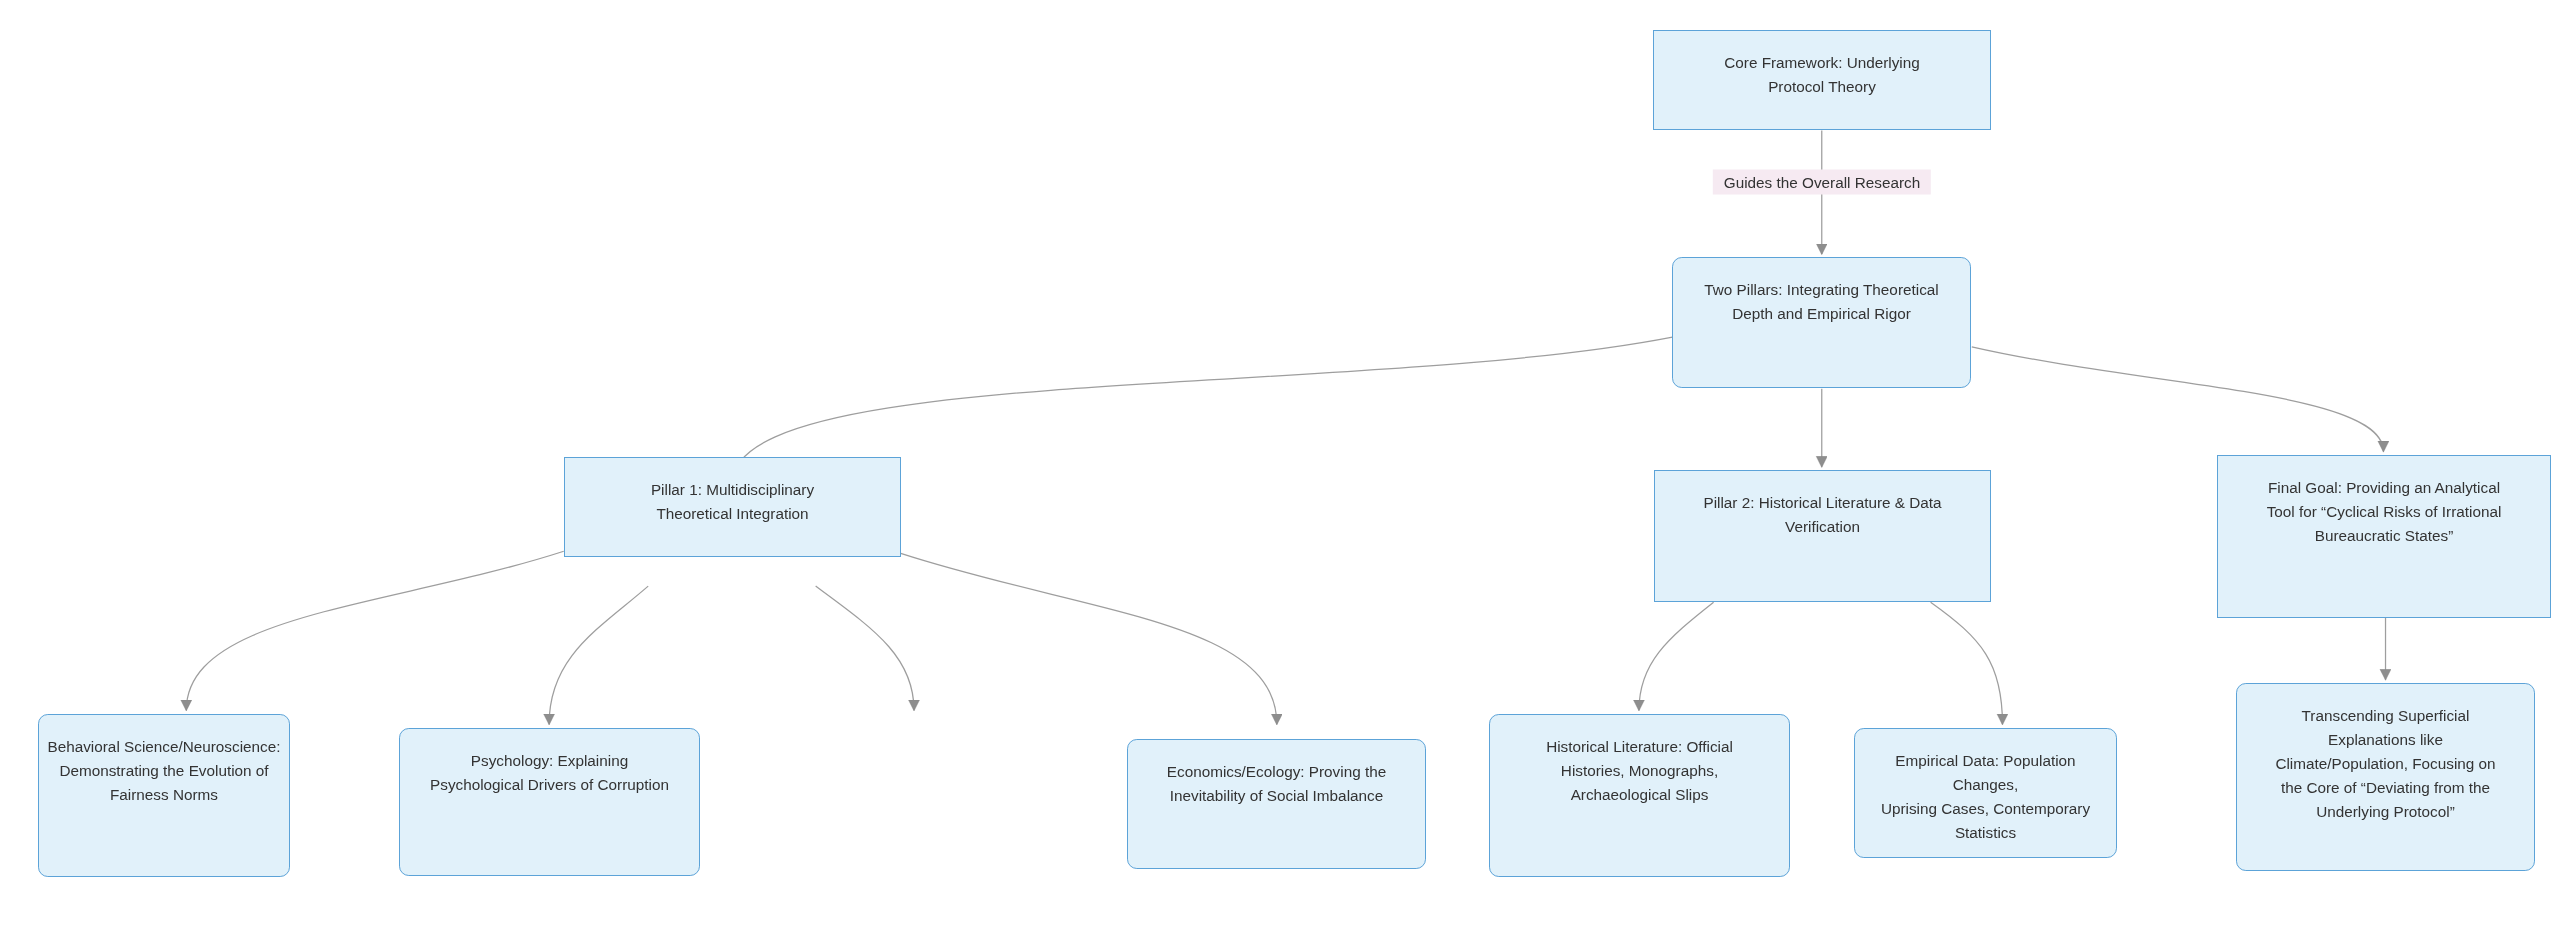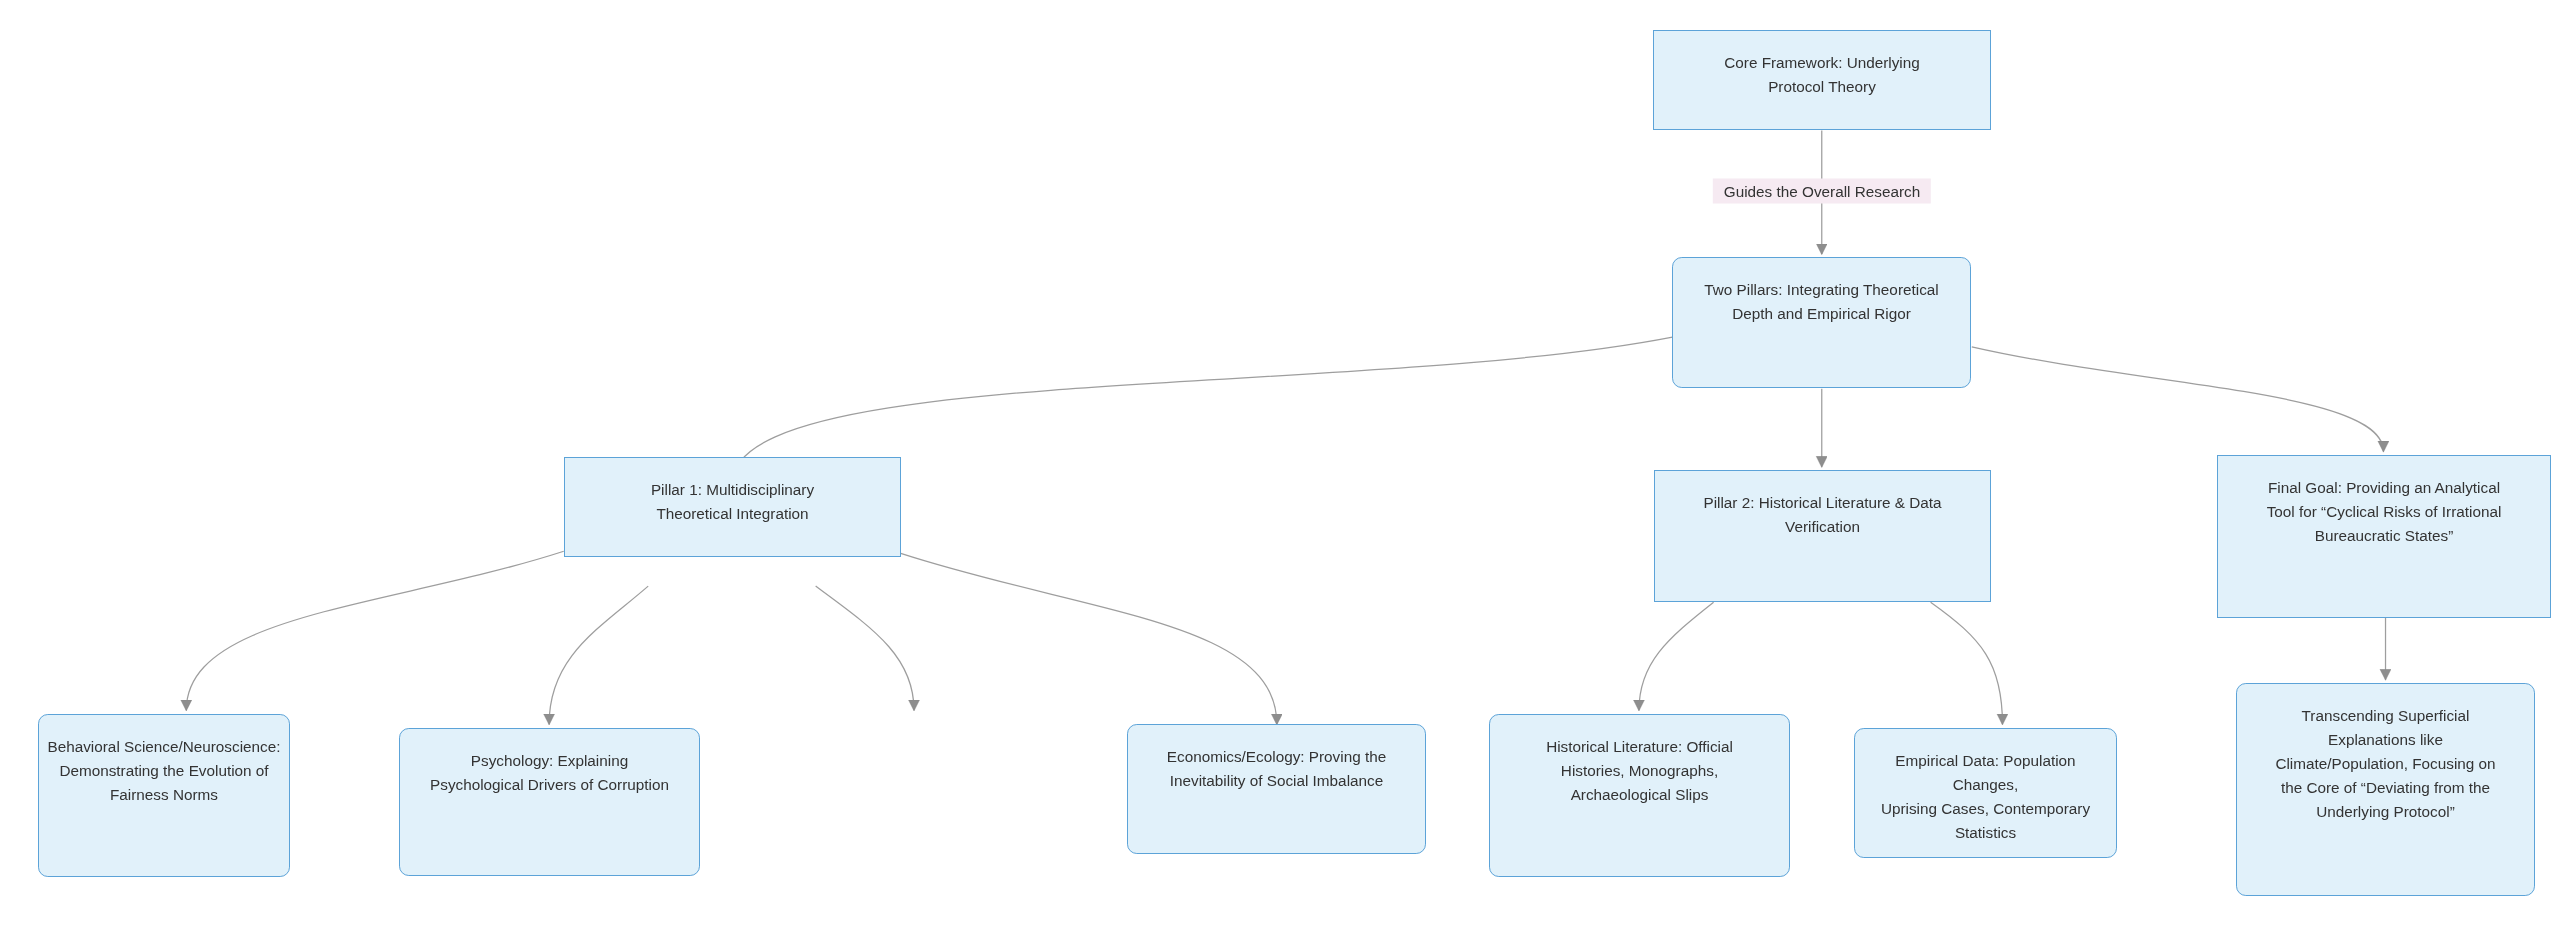--- a/index.html
+++ b/index.html
@@ -18,41 +18,41 @@
     border:1.4px solid var(--c-node_border,#5ca3d8);
     display:flex;justify-content:center;align-items:flex-start;
     padding:19.5px 5.6px 0 5.6px;
     text-align:center;
     color:var(--c-text,#333333);
     font-size:15.3px;line-height:24px;
     white-space:pre-line;
   }
   .rounded{border-radius:9.8px;}
   .edge-label{
-    position:absolute;left:1822px;top:191px;
+    position:absolute;left:1822px;top:182px;
     transform:translate(-50%,-50%);
     background:var(--c-label_bg,#f6eaf2);
     color:var(--c-text,#333333);
     font-size:15.3px;line-height:18px;
     padding:3.5px 11px;
     white-space:nowrap;
   }
   
   #n-core        {left:1653px;top:30px;  width:338px;height:100px;}
   #n-twopillars  {left:1672px;top:257px; width:299px;height:131px;}
   #n-pillar1     {left:564px; top:457px; width:337px;height:100px;}
   #n-pillar2     {left:1654px;top:470px; width:337px;height:132px;}
   #n-finalgoal   {left:2217px;top:455px; width:334px;height:163px;}
   #n-behavioral  {left:38px;  top:714px;width:252px;height:163px;}
   #n-psychology  {left:399px; top:728px;width:301px;height:148px;}
   #n-sociology   {left:764px;top:714px;width:301px;height:163px;}
-  #n-economics   {left:1127px;top:724px;width:299px;height:130px;}
+  #n-economics   {left:1127px;top:739px;width:299px;height:130px;}
   #n-histlit     {left:1489px;top:714px;width:301px;height:163px;}
   #n-empirical   {left:1854px;top:728px;width:263px;height:130px;}
-  #n-transcend   {left:2236px;top:683px; width:299px;height:213px;}
+  #n-transcend   {left:2236px;top:683px; width:299px;height:188px;}
 </style>
 </head>
 <body>
 
 <div id="canvas">
 
   <svg id="edges" xmlns="http://www.w3.org/2000/svg" viewBox="0 0 3692 1340" width="2576" height="935">
     <defs>
       <marker id="arrow" markerUnits="userSpaceOnUse" markerWidth="20" markerHeight="20" refX="15" refY="8" orient="auto">
         <path d="M0,0 L16,8 L0,16 Z" fill="#8e8e8e" stroke="#7c7c7c" stroke-width="0.5"></path>

